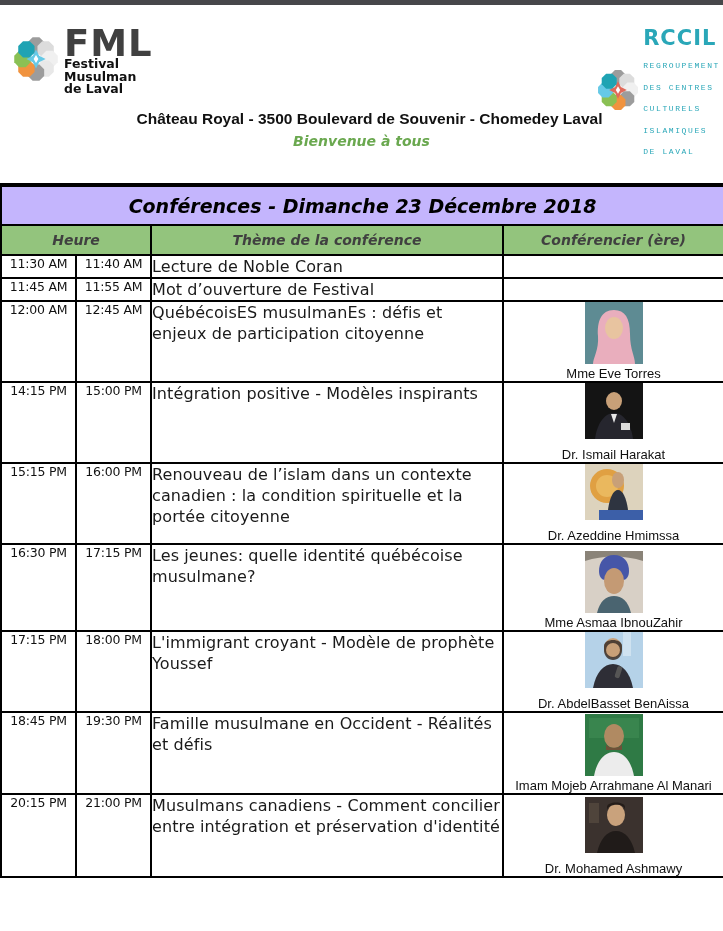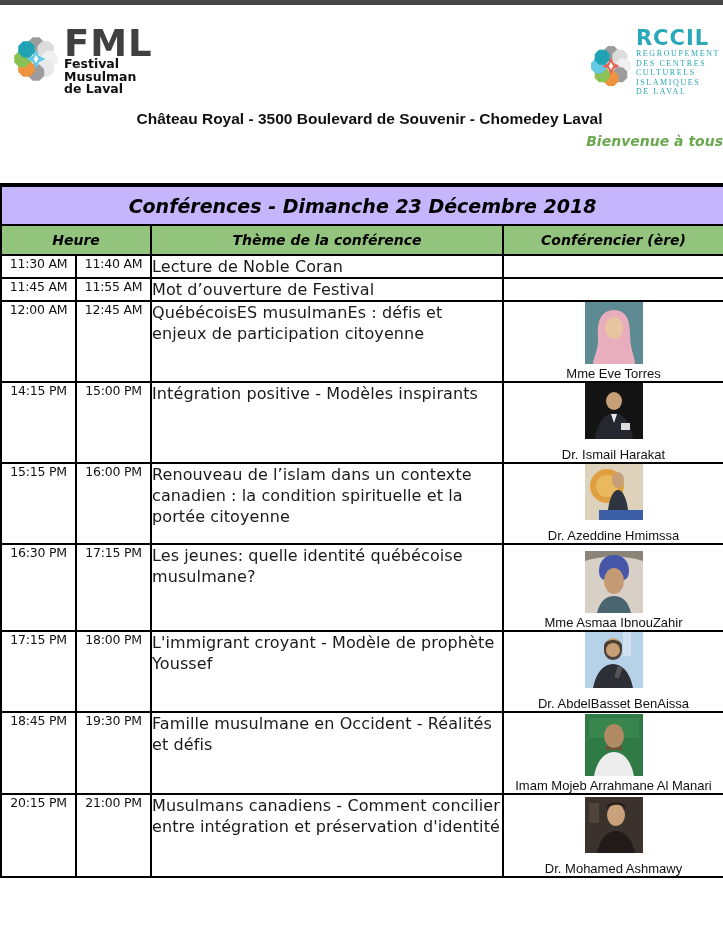--- a/index.html
+++ b/index.html
@@ -7,41 +7,41 @@
     position:relative; width:723px; height:931px; background:#fff;
     font-family:"Liberation Sans", sans-serif; overflow:hidden;
   }
   .top-bar { position:absolute; left:0; top:0; width:723px; height:5px; background:#47474a; }
 
   
   .fml-logo { position:absolute; left:12px; top:30px; display:flex; align-items:flex-start; }
   .fml-text { margin-left:4px; }
   .fml-mark { font-family:"DejaVu Sans", sans-serif; font-weight:bold; font-size:37px; line-height:28px; color:#404040; letter-spacing:1px; }
   .fml-line { font-family:"DejaVu Sans", sans-serif; font-weight:bold; font-size:12.5px; line-height:12.5px; color:#111; }
-  .rccil-logo { position:absolute; right:3px; top:28px; display:flex; align-items:flex-end; }
+  .rccil-logo { position:absolute; right:3px; top:28px; display:flex; align-items:center; }
   .rccil-text { margin-left:3px; }
   .rccil-mark { font-family:"DejaVu Sans", sans-serif; font-weight:bold; font-size:21px; line-height:21px; color:#2aa7b8; letter-spacing:1px; }
-  .rccil-line { font-family:Liberation Serif, serif; font-size:8px; line-height:9.6px; color:#2aa7b8; letter-spacing:1.6px; white-space:nowrap; }
+  .rccil-line { font-family:Liberation Mono, monospace; font-size:8px; line-height:9.6px; color:#2aa7b8; letter-spacing:1.6px; white-space:nowrap;margin-top:12px; }
 
   .address { position:absolute; left:8px; top:110px; width:723px; text-align:center;
     font-family:"Liberation Sans", sans-serif; font-weight:bold; font-size:15.5px; color:#111; }
-  .welcome { position:absolute; left:0; top:133px; width:723px; text-align:right;
+  .welcome { position:absolute; left:0; top:133px; width:723px; text-align:center;
     font-family:"DejaVu Sans", sans-serif; font-style:italic; font-weight:bold; font-size:14px; color:#6aa84f; }
 
   
   table.sched { position:absolute; left:0; top:183px; width:723px; border-collapse:collapse; table-layout:fixed; }
   table.sched td, table.sched th { border:2px solid #000; padding:0; overflow:hidden; }
   .title-cell {
     background:#c4b5fd; height:37px; text-align:center; vertical-align:middle;
     font-family:"DejaVu Sans", sans-serif; font-style:italic; font-weight:bold; font-size:19px; color:#000;
     border-top:4px solid #000 !important;
   }
   .hdr {
     background:#93c47d; height:28px; text-align:center; vertical-align:middle;
-    font-family:"DejaVu Sans", sans-serif; font-style:italic; font-weight:bold; font-size:14px; color:#000000;
+    font-family:"DejaVu Sans", sans-serif; font-style:italic; font-weight:bold; font-size:14px; color:#404040;
   }
   td.time { vertical-align:top; text-align:center; padding-top:9px;
     font-family:"DejaVu Sans", sans-serif; font-size:12.5px; letter-spacing:-0.2px; color:#111; }
   td.theme { vertical-align:top; padding:7px 4px 0 9px;
     font-family:"DejaVu Sans", sans-serif; font-size:16px; line-height:1.32; letter-spacing:0.1px; color:#1a1a1a; }
   td.spk { vertical-align:bottom; text-align:center; padding-bottom:3px;
     font-family:"Liberation Sans", sans-serif; font-size:13px; color:#111; }
   .spk-name { margin-top:2px; }
   .photo { display:block; margin:0 auto; width:58px; height:62px; }
   .photo svg { display:block; }

